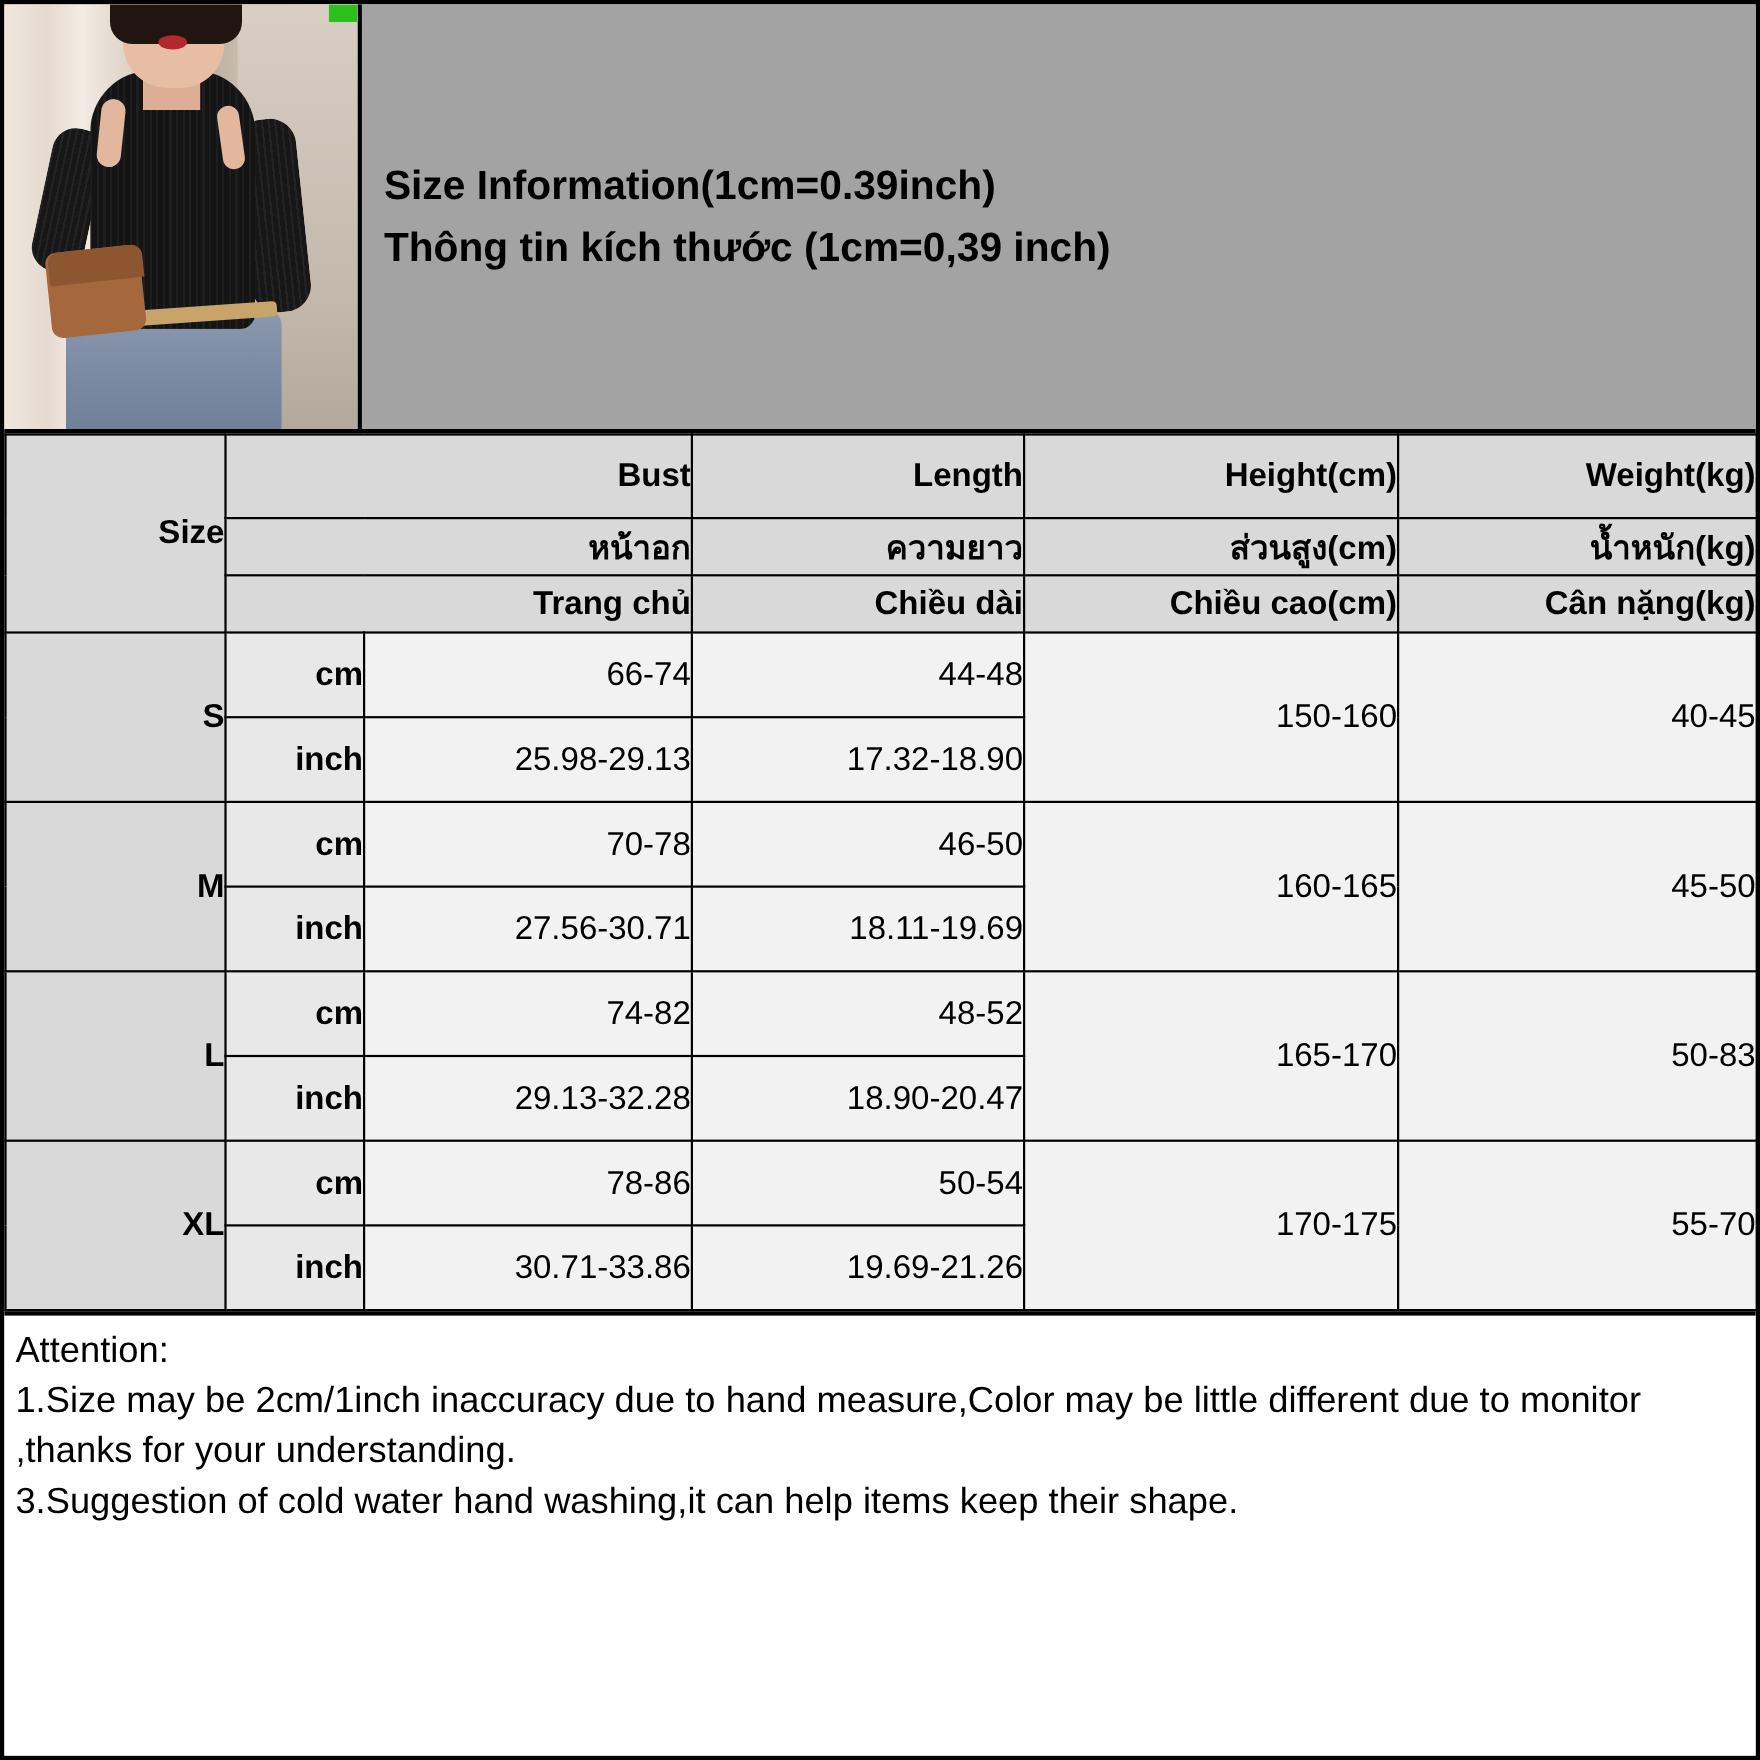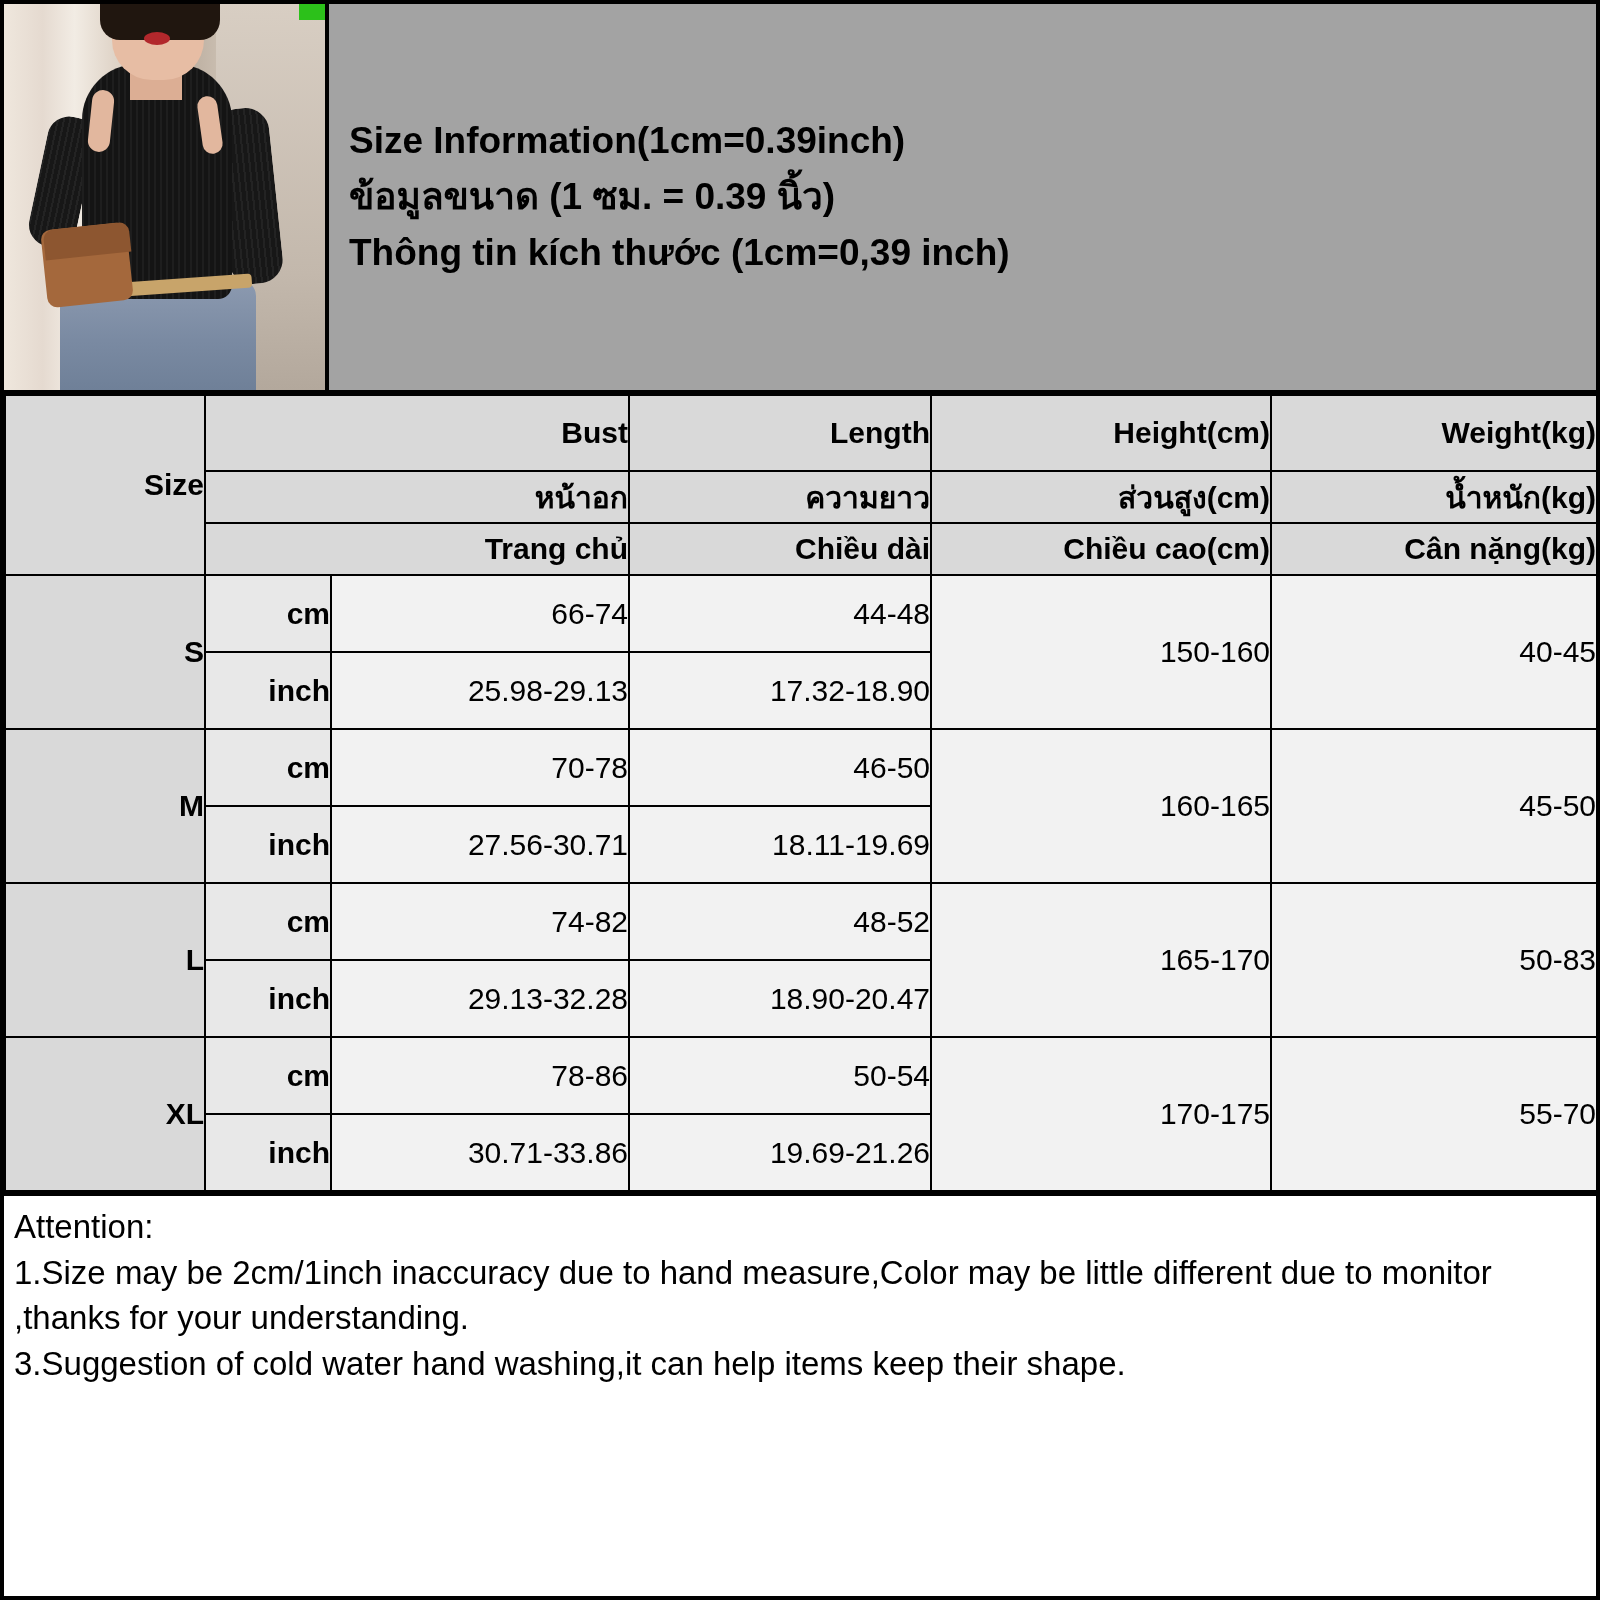--- a/index.html
+++ b/index.html
@@ -258,21 +258,20 @@
       <div class="head"></div>
       <div class="hair"></div>
       <div class="lips"></div>
       <div class="belt"></div>
       <div class="bag"></div>
       <div class="bag-flap"></div>
       <div class="green-tab"></div>
     </div>
     <div class="title-box">
       <div class="title-line">Size Information(1cm=0.39inch)</div>
-      <div class="title-line">ข้อมูลขนาด (1 ซม. = 0.39 นิ้ว)</div>
       <div class="title-line">Thông tin kích thước (1cm=0,39 inch)</div>
     </div>
   </div>
 
   <table class="size-table">
     <colgroup>
       <col style="width:200px">
       <col style="width:126px">
       <col style="width:298px">
       <col style="width:302px">

